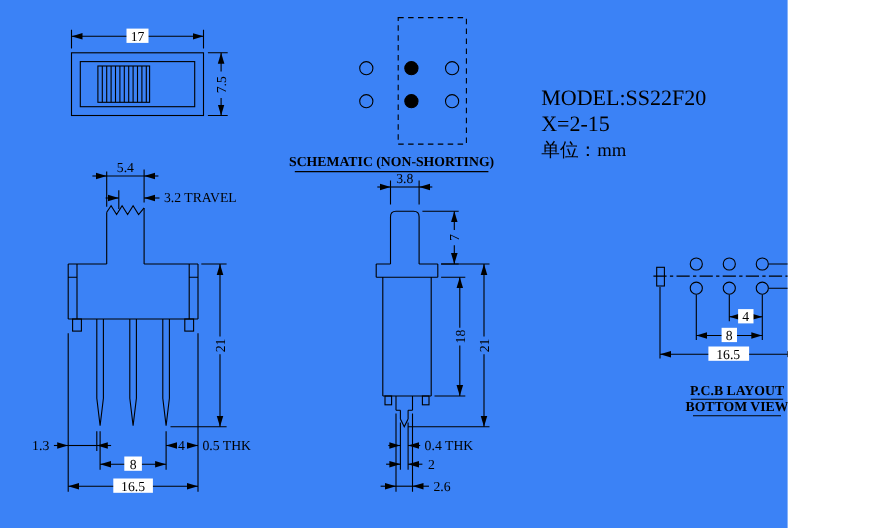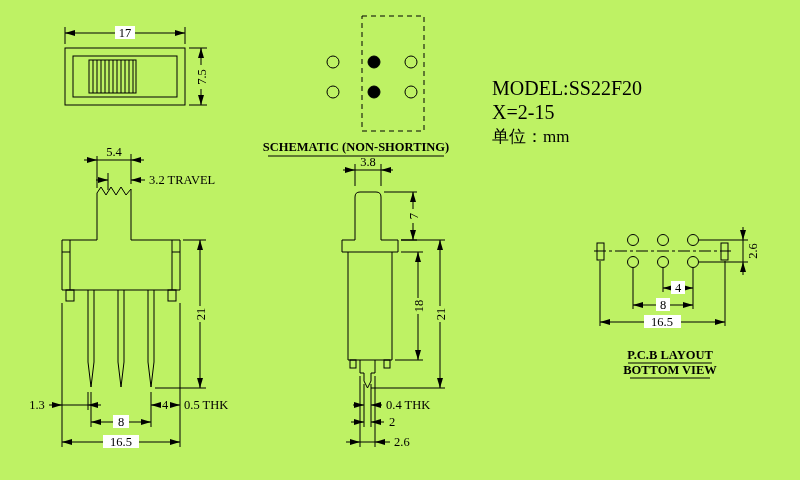--- a/index.html
+++ b/index.html
@@ -1,16 +1,16 @@
 <!DOCTYPE html>
 <html><head>
 <meta charset="utf-8">
 <style>
   html,body{margin:0;padding:0;background:#ffffff;}
-  .page{position:relative;width:800px;height:480px;background:#bef264;overflow:hidden;}
+  .page{position:relative;width:716px;height:480px;background:#3b82f6;overflow:hidden;}
   svg{display:block;}
   svg text{stroke:none;fill:#000;}
   .dim{font:12.5px "Liberation Serif", serif;}
   .cap{font:bold 12.5px "Liberation Serif", serif;}
   .big{font:20px "Liberation Serif", serif;}
   .unit{font:17px "Liberation Serif", serif;}
   .mask{fill:#ffffff;stroke:none;}
 </style>
 </head>
 <body>

